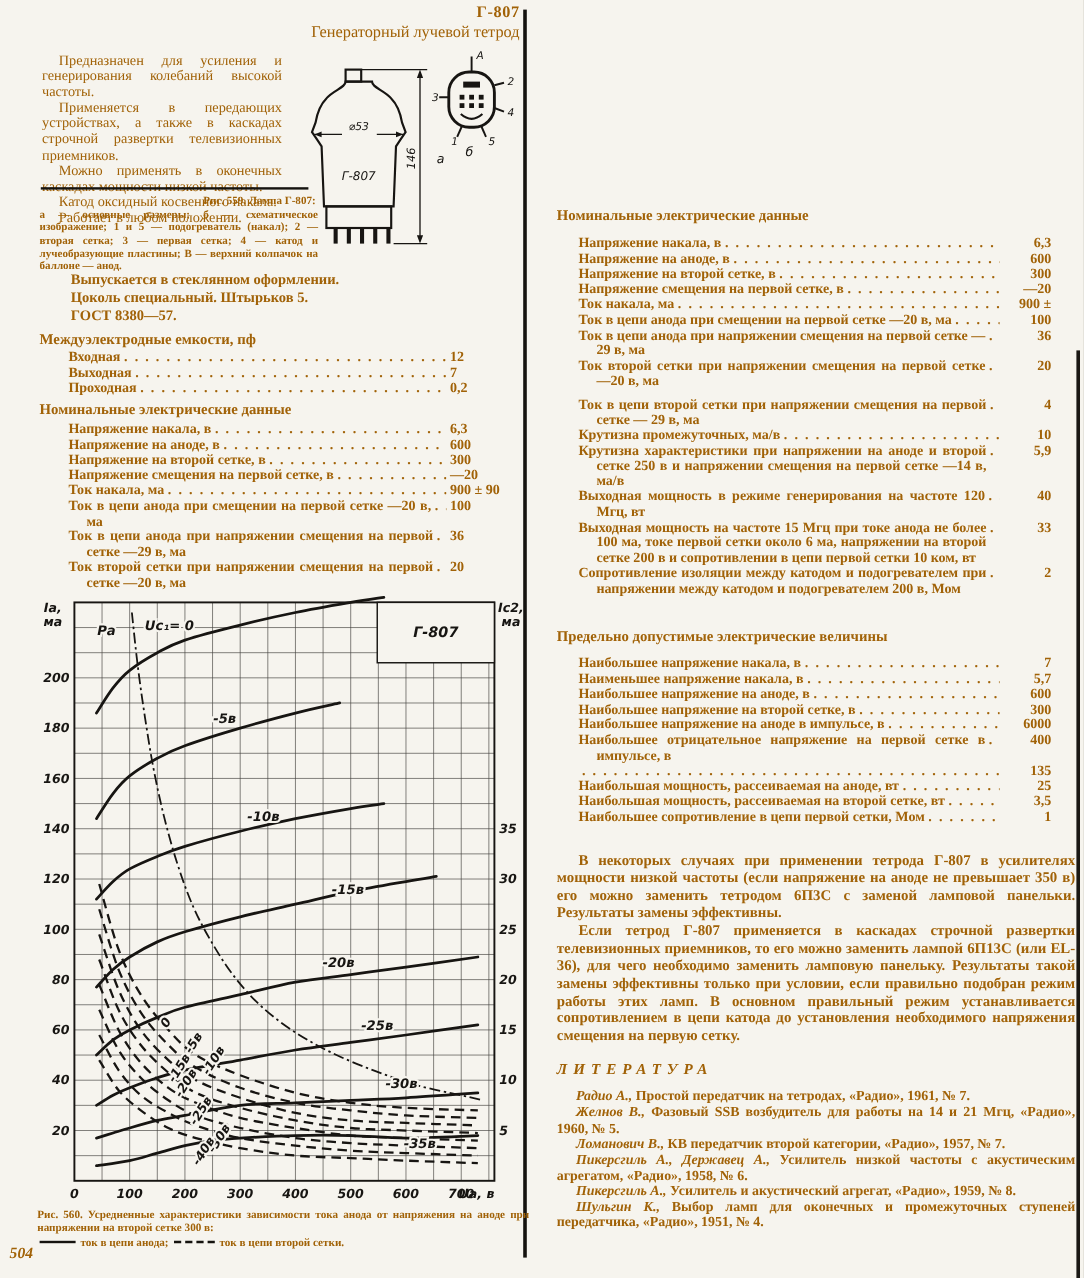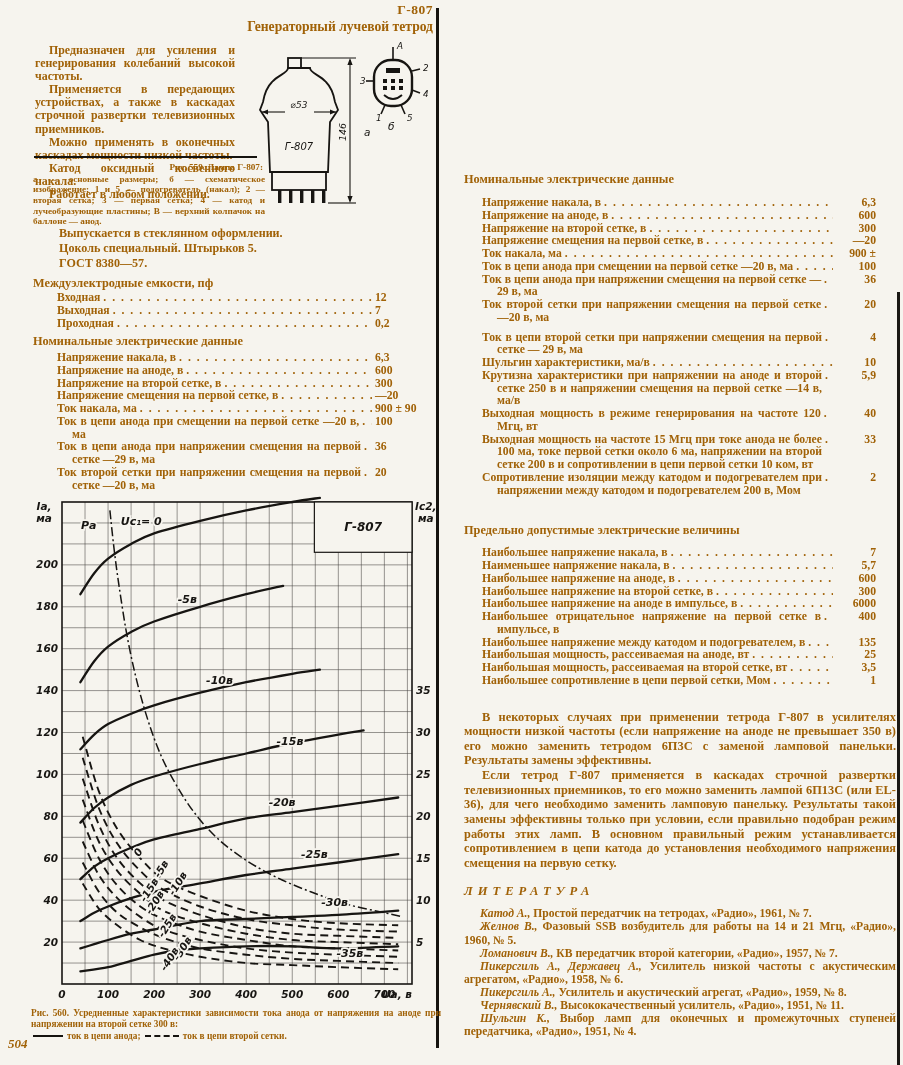--- a/index.html
+++ b/index.html
@@ -3,26 +3,26 @@
 <meta charset="utf-8">
 <style>
   html,body{margin:0;padding:0;background:#d8d5cd;}
   .page{position:relative;width:903px;height:1065px;background:#f6f4ee;overflow:hidden;
         font-family:"Liberation Serif",serif;color:#a16207;}
   .divider{position:absolute;left:436px;top:8px;width:3px;height:1040px;background:#15130f;}
   .edge-line{position:absolute;left:897px;top:292px;width:3px;height:773px;background:#1a1814;}
   .model-header{position:absolute;top:2px;left:233px;width:200px;text-align:right;
         font-size:13.5px;font-weight:bold;letter-spacing:.5px;}
   .page-title{position:absolute;top:19px;left:210px;width:223px;text-align:right;
-        font-size:13.6px;font-weight:bold;}
+        font-size:13.6px;font-weight:normal;}
   .pagenum{position:absolute;left:8px;top:1036px;font-size:13px;font-weight:bold;font-style:italic;}
 
   
   .intro{position:absolute;left:35px;top:44px;width:200px;font-size:11.9px;line-height:1.1;
-        text-align:justify;font-weight:bold;}
+        text-align:justify;font-weight:normal;}
   .intro p{margin:0;text-indent:14px;}
   .fig-rule{position:absolute;left:34px;top:156px;width:223px;height:2px;background:#15130f;}
   .cap559{position:absolute;left:33px;top:162px;width:232px;font-size:9.2px;line-height:1.16;
         font-weight:bold;}
   .cap559 .t{text-align:right;margin:0 2px 1px 0;}
   .cap559 .b{text-align:justify;}
   .figure-svg{position:absolute;left:238px;top:40px;}
   .production{position:absolute;left:35px;top:226px;width:398px;font-size:12.1px;line-height:1.23;
         font-weight:bold;}
   .production div{padding-left:24px;}
@@ -383,21 +383,21 @@
           <span class="dots"></span>
           <span class="r-val">20</span>
         </div>
       <div class="gap"></div>
       <div class="spec-row">
           <span class="spec-label">Ток в цепи второй сетки при напряжении смещения на первой сетке — 29 в, ма</span>
           <span class="dots"></span>
           <span class="r-val">4</span>
         </div>
       <div class="spec-row">
-          <span class="spec-label">Шульгин характеристики, ма/в</span>
+          <span class="spec-label">Крутизна промежуточных, ма/в</span>
           <span class="dots"></span>
           <span class="r-val">10</span>
         </div>
       <div class="spec-row">
           <span class="spec-label">Крутизна характеристики при напряжении на аноде и второй сетке 250 в и напряжении смещения на первой сетке —14 в, ма/в</span>
           <span class="dots"></span>
           <span class="r-val">5,9</span>
         </div>
       <div class="spec-row">
           <span class="spec-label">Выходная мощность в режиме генерирования на частоте 120 Мгц, вт</span>
@@ -442,21 +442,20 @@
           <span class="spec-label">Наибольшее напряжение на аноде в импульсе, в</span>
           <span class="dots"></span>
           <span class="r-val">6000</span>
         </div>
       <div class="spec-row">
           <span class="spec-label">Наибольшее отрицательное напряжение на первой сетке в импульсе, в</span>
           <span class="dots"></span>
           <span class="r-val">400</span>
         </div>
       <div class="spec-row">
-          <span class="spec-label">Наибольшее напряжение между катодом и подогревателем, в</span>
           <span class="dots"></span>
           <span class="r-val">135</span>
         </div>
       <div class="spec-row">
           <span class="spec-label">Наибольшая мощность, рассеиваемая на аноде, вт</span>
           <span class="dots"></span>
           <span class="r-val">25</span>
         </div>
       <div class="spec-row">
           <span class="spec-label">Наибольшая мощность, рассеиваемая на второй сетке, вт</span>
@@ -470,22 +469,21 @@
         </div>
     </div>
 
     <div class="para paras">
       <p>В некоторых случаях при применении тетрода Г-807 в усилителях мощности низкой частоты (если напряжение на аноде не превышает 350 в) его можно заменить тетродом 6П3С с заменой ламповой панельки. Результаты замены эффективны.</p>
       <p>Если тетрод Г-807 применяется в каскадах строчной развертки телевизионных приемников, то его можно заменить лампой 6П13С (или EL-36), для чего необходимо заменить ламповую панельку. Результаты такой замены эффективны только при условии, если правильно подобран режим работы этих ламп. В основном правильный режим устанавливается сопротивлением в цепи катода до установления необходимого напряжения смещения на первую сетку.</p>
     </div>
 
     <div class="h-lit">ЛИТЕРАТУРА</div>
     <div class="refs">
-      <p class="ref"><span class="a">Катод А.,</span> <span>Простой передатчик на тетродах, «Радио», 1961, № 7.</span></p>
+      <p class="ref"><span class="a">Радио А.,</span> <span>Простой передатчик на тетродах, «Радио», 1961, № 7.</span></p>
       <p class="ref"><span class="a">Желнов В.,</span> <span>Фазовый SSB возбудитель для работы на 14 и 21 Мгц, «Радио», 1960, № 5.</span></p>
       <p class="ref"><span class="a">Ломанович В.,</span> <span>КВ передатчик второй категории, «Радио», 1957, № 7.</span></p>
       <p class="ref"><span class="a">Пикерсгиль А., Державец А.,</span> <span>Усилитель низкой частоты с акустическим агрегатом, «Радио», 1958, № 6.</span></p>
       <p class="ref"><span class="a">Пикерсгиль А.,</span> <span>Усилитель и акустический агрегат, «Радио», 1959, № 8.</span></p>
-      <p class="ref"><span class="a">Чернявский В.,</span> <span>Высококачественный усилитель, «Радио», 1951, № 11.</span></p>
       <p class="ref"><span class="a">Шульгин К.,</span> <span>Выбор ламп для оконечных и промежуточных ступеней передатчика, «Радио», 1951, № 4.</span></p>
     </div>
   </div>
 </div>
 
 </body></html>

